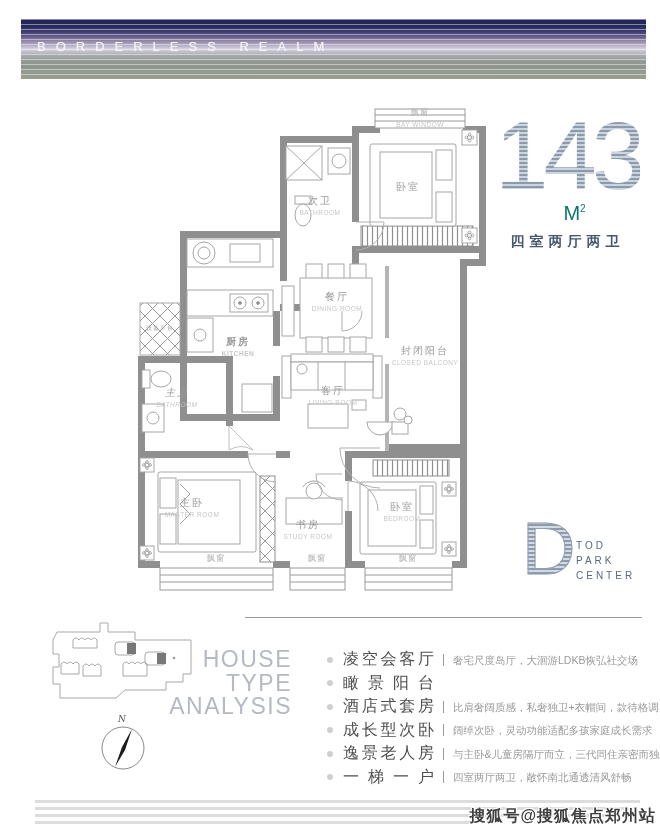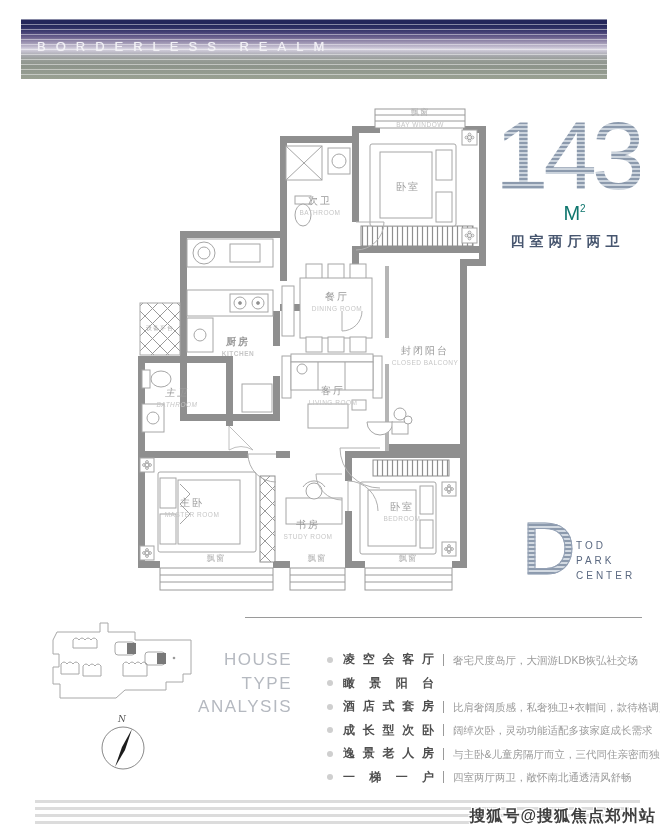--- a/index.html
+++ b/index.html
@@ -7,20 +7,21 @@
     width:660px;height:838px;position:relative;background:#ffffff;
     font-family:"Liberation Sans", sans-serif;overflow:hidden;
   }
   
   .banner{
     position:absolute;left:21px;top:19px;width:586px;height:60px;
     background:linear-gradient(180deg,
       #23265a 0%, #23265a 10%, #2e2f63 14%, #3b3a6e 20%, #564e80 26%,
       #6f6590 31%, #8d84a6 36%, #a79fba 41%, #beb8cc 46%, #d7d3e0 50%,
       #c5c2cf 54%, #a9aab0 60%, #979c97 68%, #8d948b 78%, #939a8f 88%, #9aa193 100%);
+    padding-left:39px;
   }
   .banner::after{
     content:"";position:absolute;inset:0;
     background:repeating-linear-gradient(180deg,
       rgba(255,255,255,.45) 0px, rgba(255,255,255,.45) 1px,
       transparent 1px, transparent 5px);
   }
   .banner-title{
     position:absolute;left:16px;top:20px;z-index:2;
     color:#f2f1f6;font-size:13px;letter-spacing:10px;font-weight:400;
@@ -69,29 +70,29 @@
   .compass{position:absolute;left:96px;top:714px;width:60px;height:64px;}
   .compass .nlabel{
     position:absolute;left:22px;top:0;font-family:"DejaVu Serif",serif;
     font-style:italic;font-size:9px;color:#555;
   }
   
   .divider{position:absolute;left:245px;top:617px;width:397px;height:1px;background:#9a9a9a;}
   
   .analysis-heading{
     position:absolute;left:150px;top:648px;width:142px;text-align:right;
-    color:#b5b9c0;font-size:17px;letter-spacing:1.5px;line-height:23.5px;font-weight:400;
+    color:#b5b9c0;font-size:23px;letter-spacing:1.5px;line-height:23.5px;font-weight:400;
   }
   .analysis-list{position:absolute;left:327px;top:648px;width:320px;}
   .analysis-item{height:23.5px;display:flex;align-items:center;}
   .analysis-item .dot{
     width:6px;height:6px;border-radius:50%;background:#cfcfcf;flex:0 0 6px;margin-right:10px;
   }
   .analysis-item .atitle{
-    width:92px;flex:0 0 92px;font-size:12px;font-weight:700;color:#4f4f4f;
+    width:92px;flex:0 0 92px;font-size:16px;font-weight:400;color:#4f4f4f;
     letter-spacing:1px;text-align:justify;text-align-last:justify;white-space:nowrap;
   }
   .analysis-item .adesc{
     margin-left:8px;padding-left:9px;border-left:1px solid #9a9a9a;
     font-size:10.5px;color:#9a9a9a;white-space:nowrap;line-height:12px;
   }
   
   .fineprint{position:absolute;left:35px;top:800px;width:605px;}
   .fineprint .fline{height:2.5px;background:#dcdcdc;margin-bottom:4.5px;}
   .fineprint .fline:nth-child(2){width:99%;}

